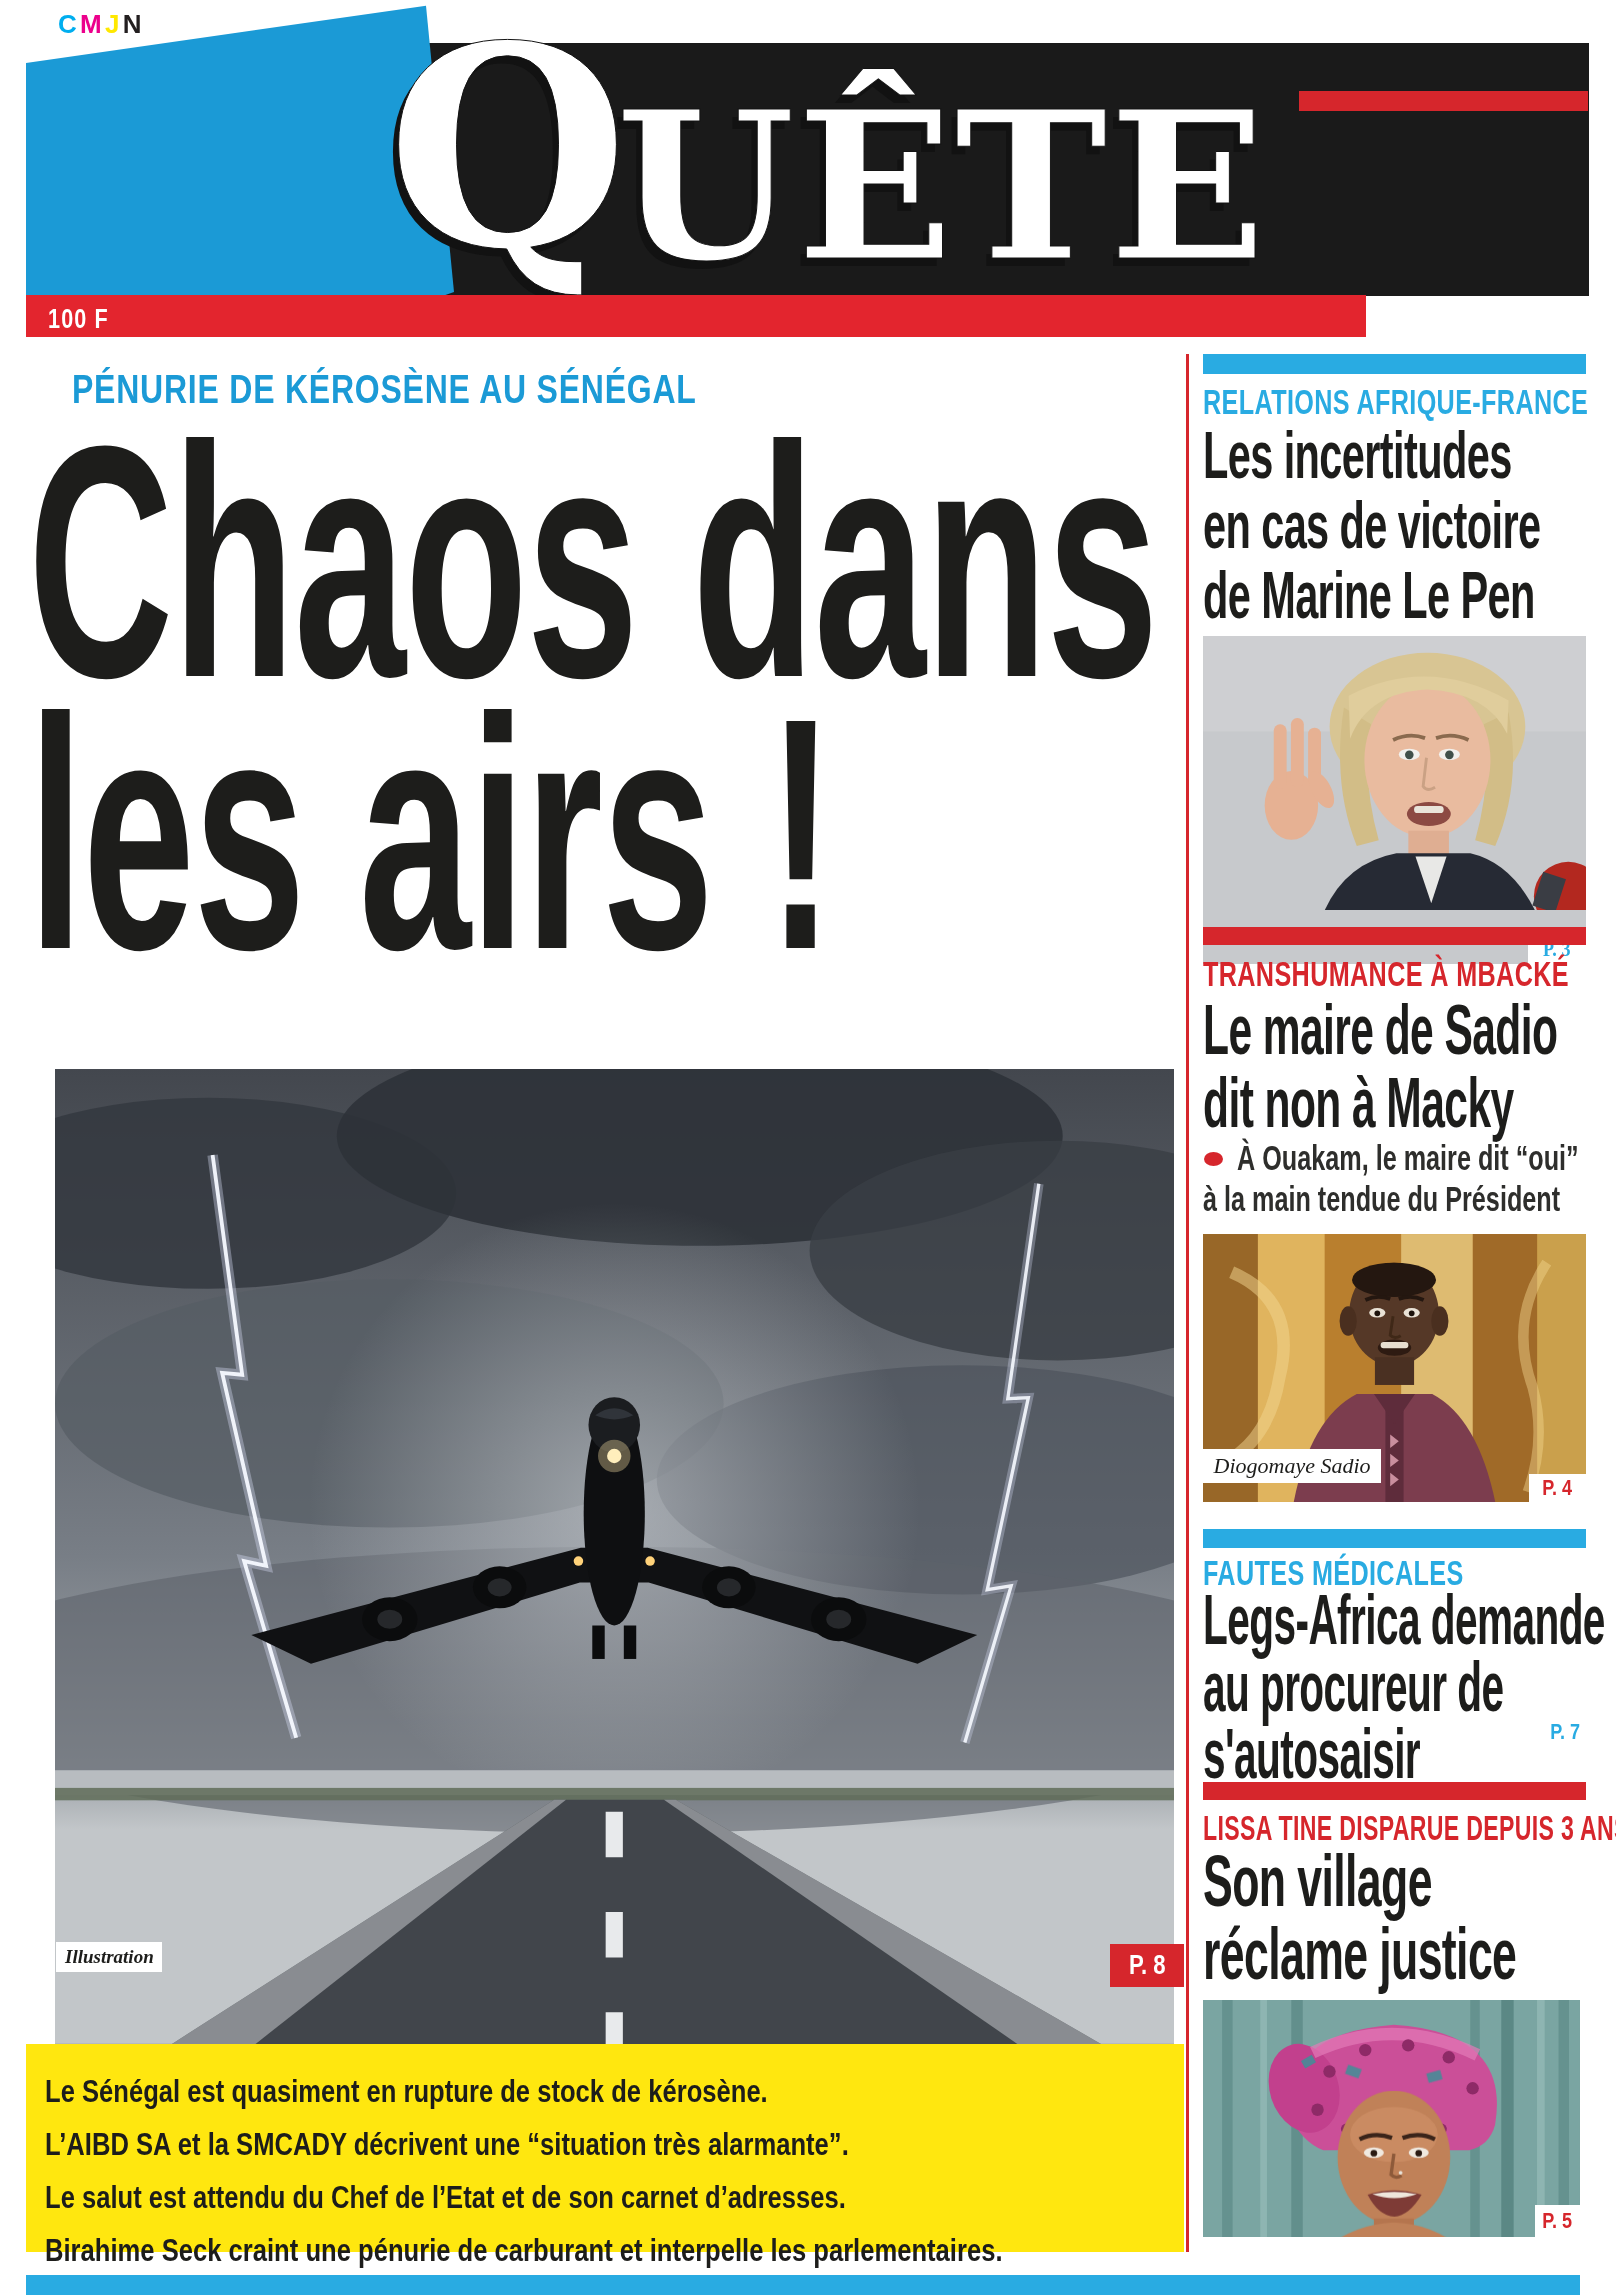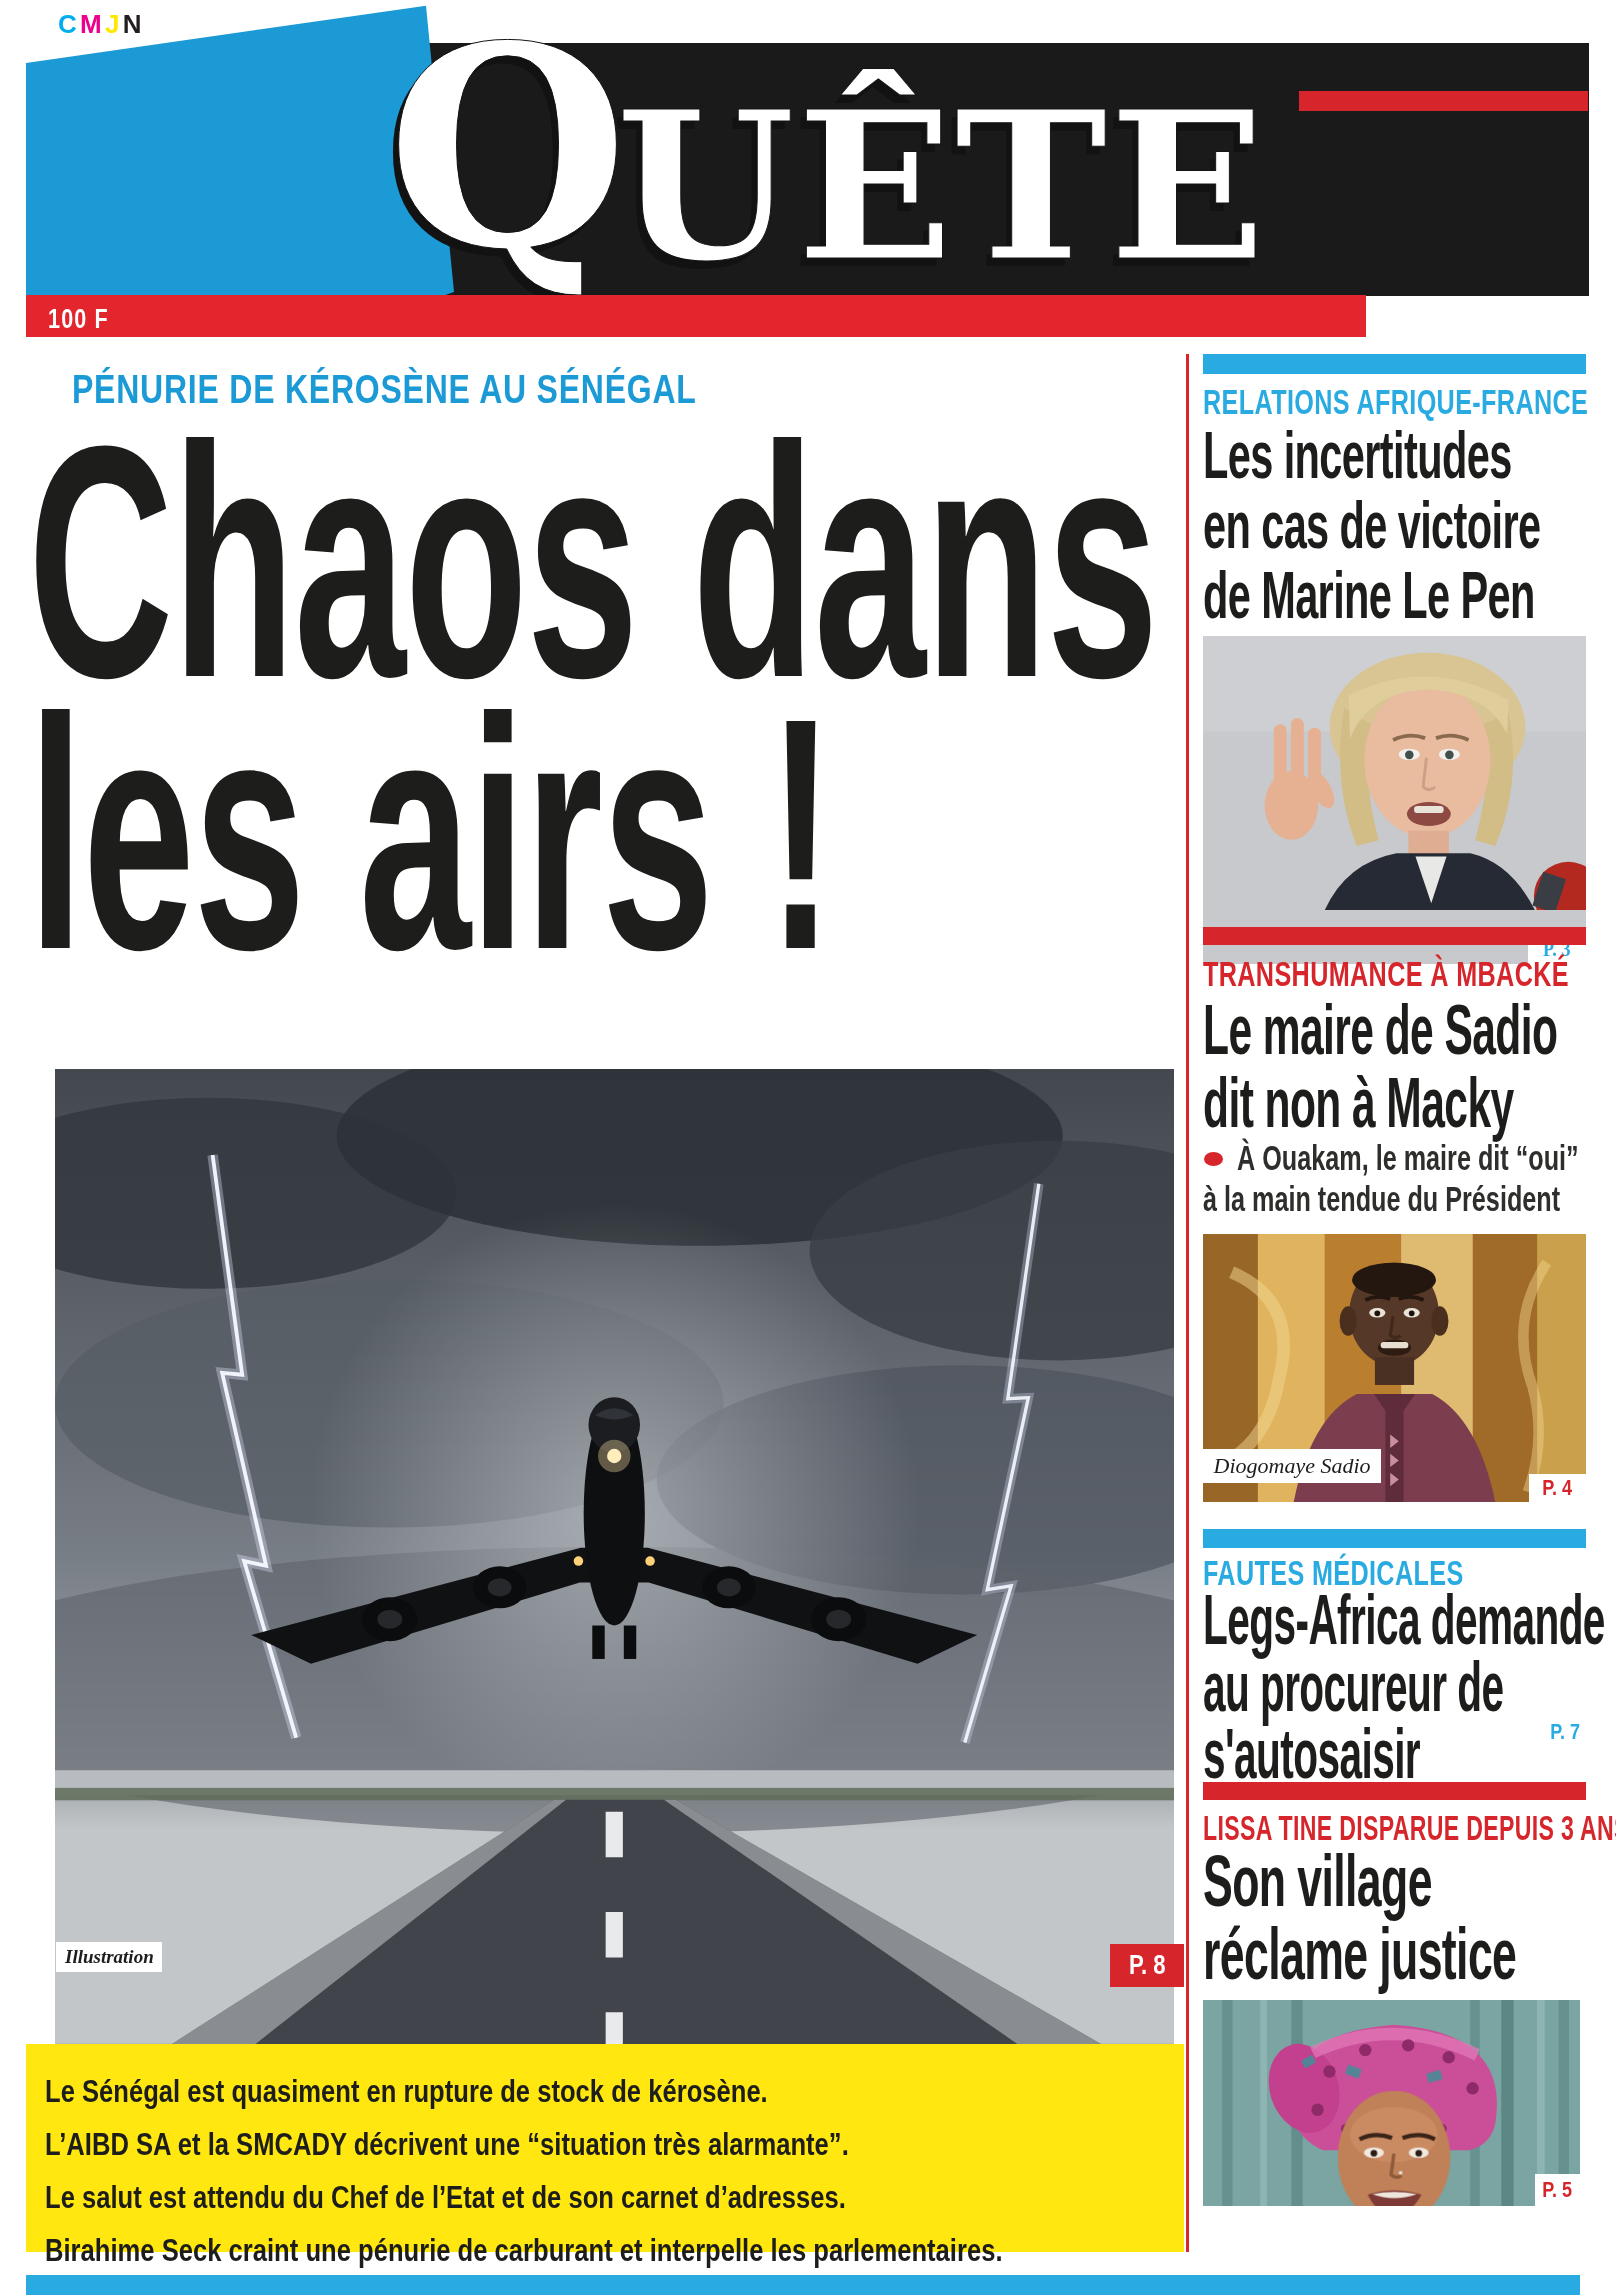--- a/index.html
+++ b/index.html
@@ -230,21 +230,21 @@
     <div>s'autosaisir</div>
   </div>
   <span class="abs pref" style="left:1547px;top:1719px;color:#29abe2;">P. 7</span>
 
   <div class="bar bar-red" style="left:1203px;top:1782px;height:18px;"></div>
   <span class="abs cond sx66 red story-kicker" style="left:1203px;top:1808px;">LISSA TINE DISPARUE DEPUIS 3 ANS</span>
   <div class="abs cond sx62 ink story-title" style="left:1203px;top:1845px;font-size:72px;line-height:73px;">
     <div>Son village</div>
     <div>réclame justice</div>
   </div>
-  <div class="abs" style="left:1203px;top:2000px;width:377px;height:206px;overflow:hidden;background:#7aa5a2;">
+  <div class="abs" style="left:1203px;top:2000px;width:377px;height:237px;overflow:hidden;background:#7aa5a2;">
     <svg width="377" height="251" viewBox="0 0 790 526" xmlns="http://www.w3.org/2000/svg">
       <rect width="790" height="526" fill="#7aa5a2"></rect>
       <g opacity="0.8">
         <rect x="40" width="22" height="526" fill="#618e8b"></rect>
           <rect x="120" width="14" height="526" fill="#93bab6"></rect>
         <rect x="185" width="24" height="526" fill="#5d8a87"></rect>
           <rect x="560" width="20" height="526" fill="#618e8b"></rect>
         <rect x="625" width="26" height="526" fill="#54827f"></rect>
           <rect x="700" width="16" height="526" fill="#93bab6"></rect>
         <rect x="745" width="22" height="526" fill="#618e8b"></rect>

